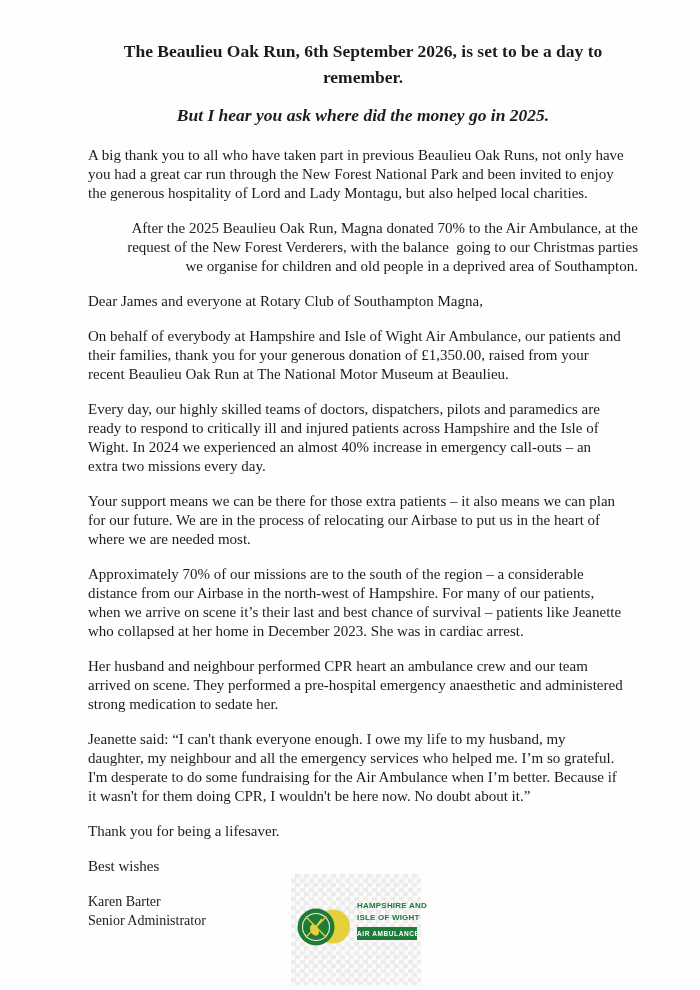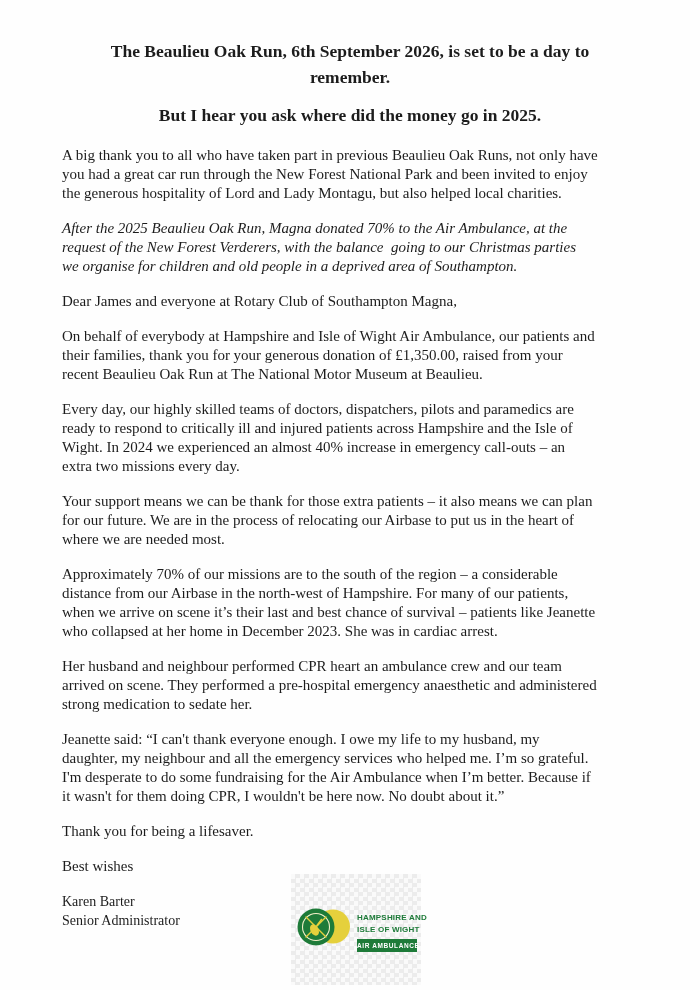--- a/index.html
+++ b/index.html
@@ -4,42 +4,41 @@
 <style>
   html, body { margin: 0; padding: 0; background: #ffffff; }
   .page {
     position: relative;
     width: 700px;
     height: 990px;
     box-sizing: border-box;
     background: #fefefe;
     color: #1c1c1c;
     font-family: "Liberation Serif", serif;
-    padding: 38px 40px 0 62px;
+    padding: 38px 40px 0 88px;
     overflow: hidden;
   }
   .heading {
     font-size: 17.5px;
     line-height: 26px;
     font-weight: bold;
     text-align: center;
     margin: 0 22px 12px 0;
     white-space: pre-wrap;
   }
-  .heading.sub { margin: 0 22px 18px 0; }
+  .heading.sub { margin: 0 22px 18px 0; font-style: italic; }
   .para {
     font-size: 15px;
     line-height: 19px;
     margin: 0 0 16px 0;
     white-space: pre-wrap;
     max-width: 596px;
   }
   .center-italic {
-    font-style: italic;
-    text-align: left;
+    text-align: right;
     margin-right: 22px;
   }
   .signature-block { margin-top: 8px; }
   .sig-line {
     font-size: 14px;
     line-height: 19px;
     white-space: pre-wrap;
   }
   
   .logo {
@@ -54,21 +53,21 @@
   .roundel {
     position: absolute;
     left: 3px;
     top: 31px;
     width: 56px;
     height: 45px;
   }
   .logo-text {
     position: absolute;
     left: 66px;
-    top: 38px;
+    top: 26px;
     font-family: "Liberation Sans", sans-serif;
     font-weight: bold;
     color: var(--green, #1e7b39);
     font-size: 8px;
     line-height: 12px;
     letter-spacing: 0.2px;
     white-space: nowrap;
   }
   .logo-badge {
     margin-top: 3px;
@@ -105,21 +104,21 @@
 
   <p class="para">On behalf of everybody at Hampshire and Isle of Wight Air Ambulance, our patients and
 their families, thank you for your generous donation of £1,350.00, raised from your
 recent Beaulieu Oak Run at The National Motor Museum at Beaulieu.</p>
 
   <p class="para">Every day, our highly skilled teams of doctors, dispatchers, pilots and paramedics are
 ready to respond to critically ill and injured patients across Hampshire and the Isle of
 Wight. In 2024 we experienced an almost 40% increase in emergency call-outs – an
 extra two missions every day.</p>
 
-  <p class="para">Your support means we can be thank for those extra patients – it also means we can plan
+  <p class="para">Your support means we can be there for those extra patients – it also means we can plan
 for our future. We are in the process of relocating our Airbase to put us in the heart of
 where we are needed most.</p>
 
   <p class="para">Approximately 70% of our missions are to the south of the region – a considerable
 distance from our Airbase in the north-west of Hampshire. For many of our patients,
 when we arrive on scene it’s their last and best chance of survival – patients like Jeanette
 who collapsed at her home in December 2023. She was in cardiac arrest.</p>
 
   <p class="para">Her husband and neighbour performed CPR heart an ambulance crew and our team
 arrived on scene. They performed a pre-hospital emergency anaesthetic and administered

